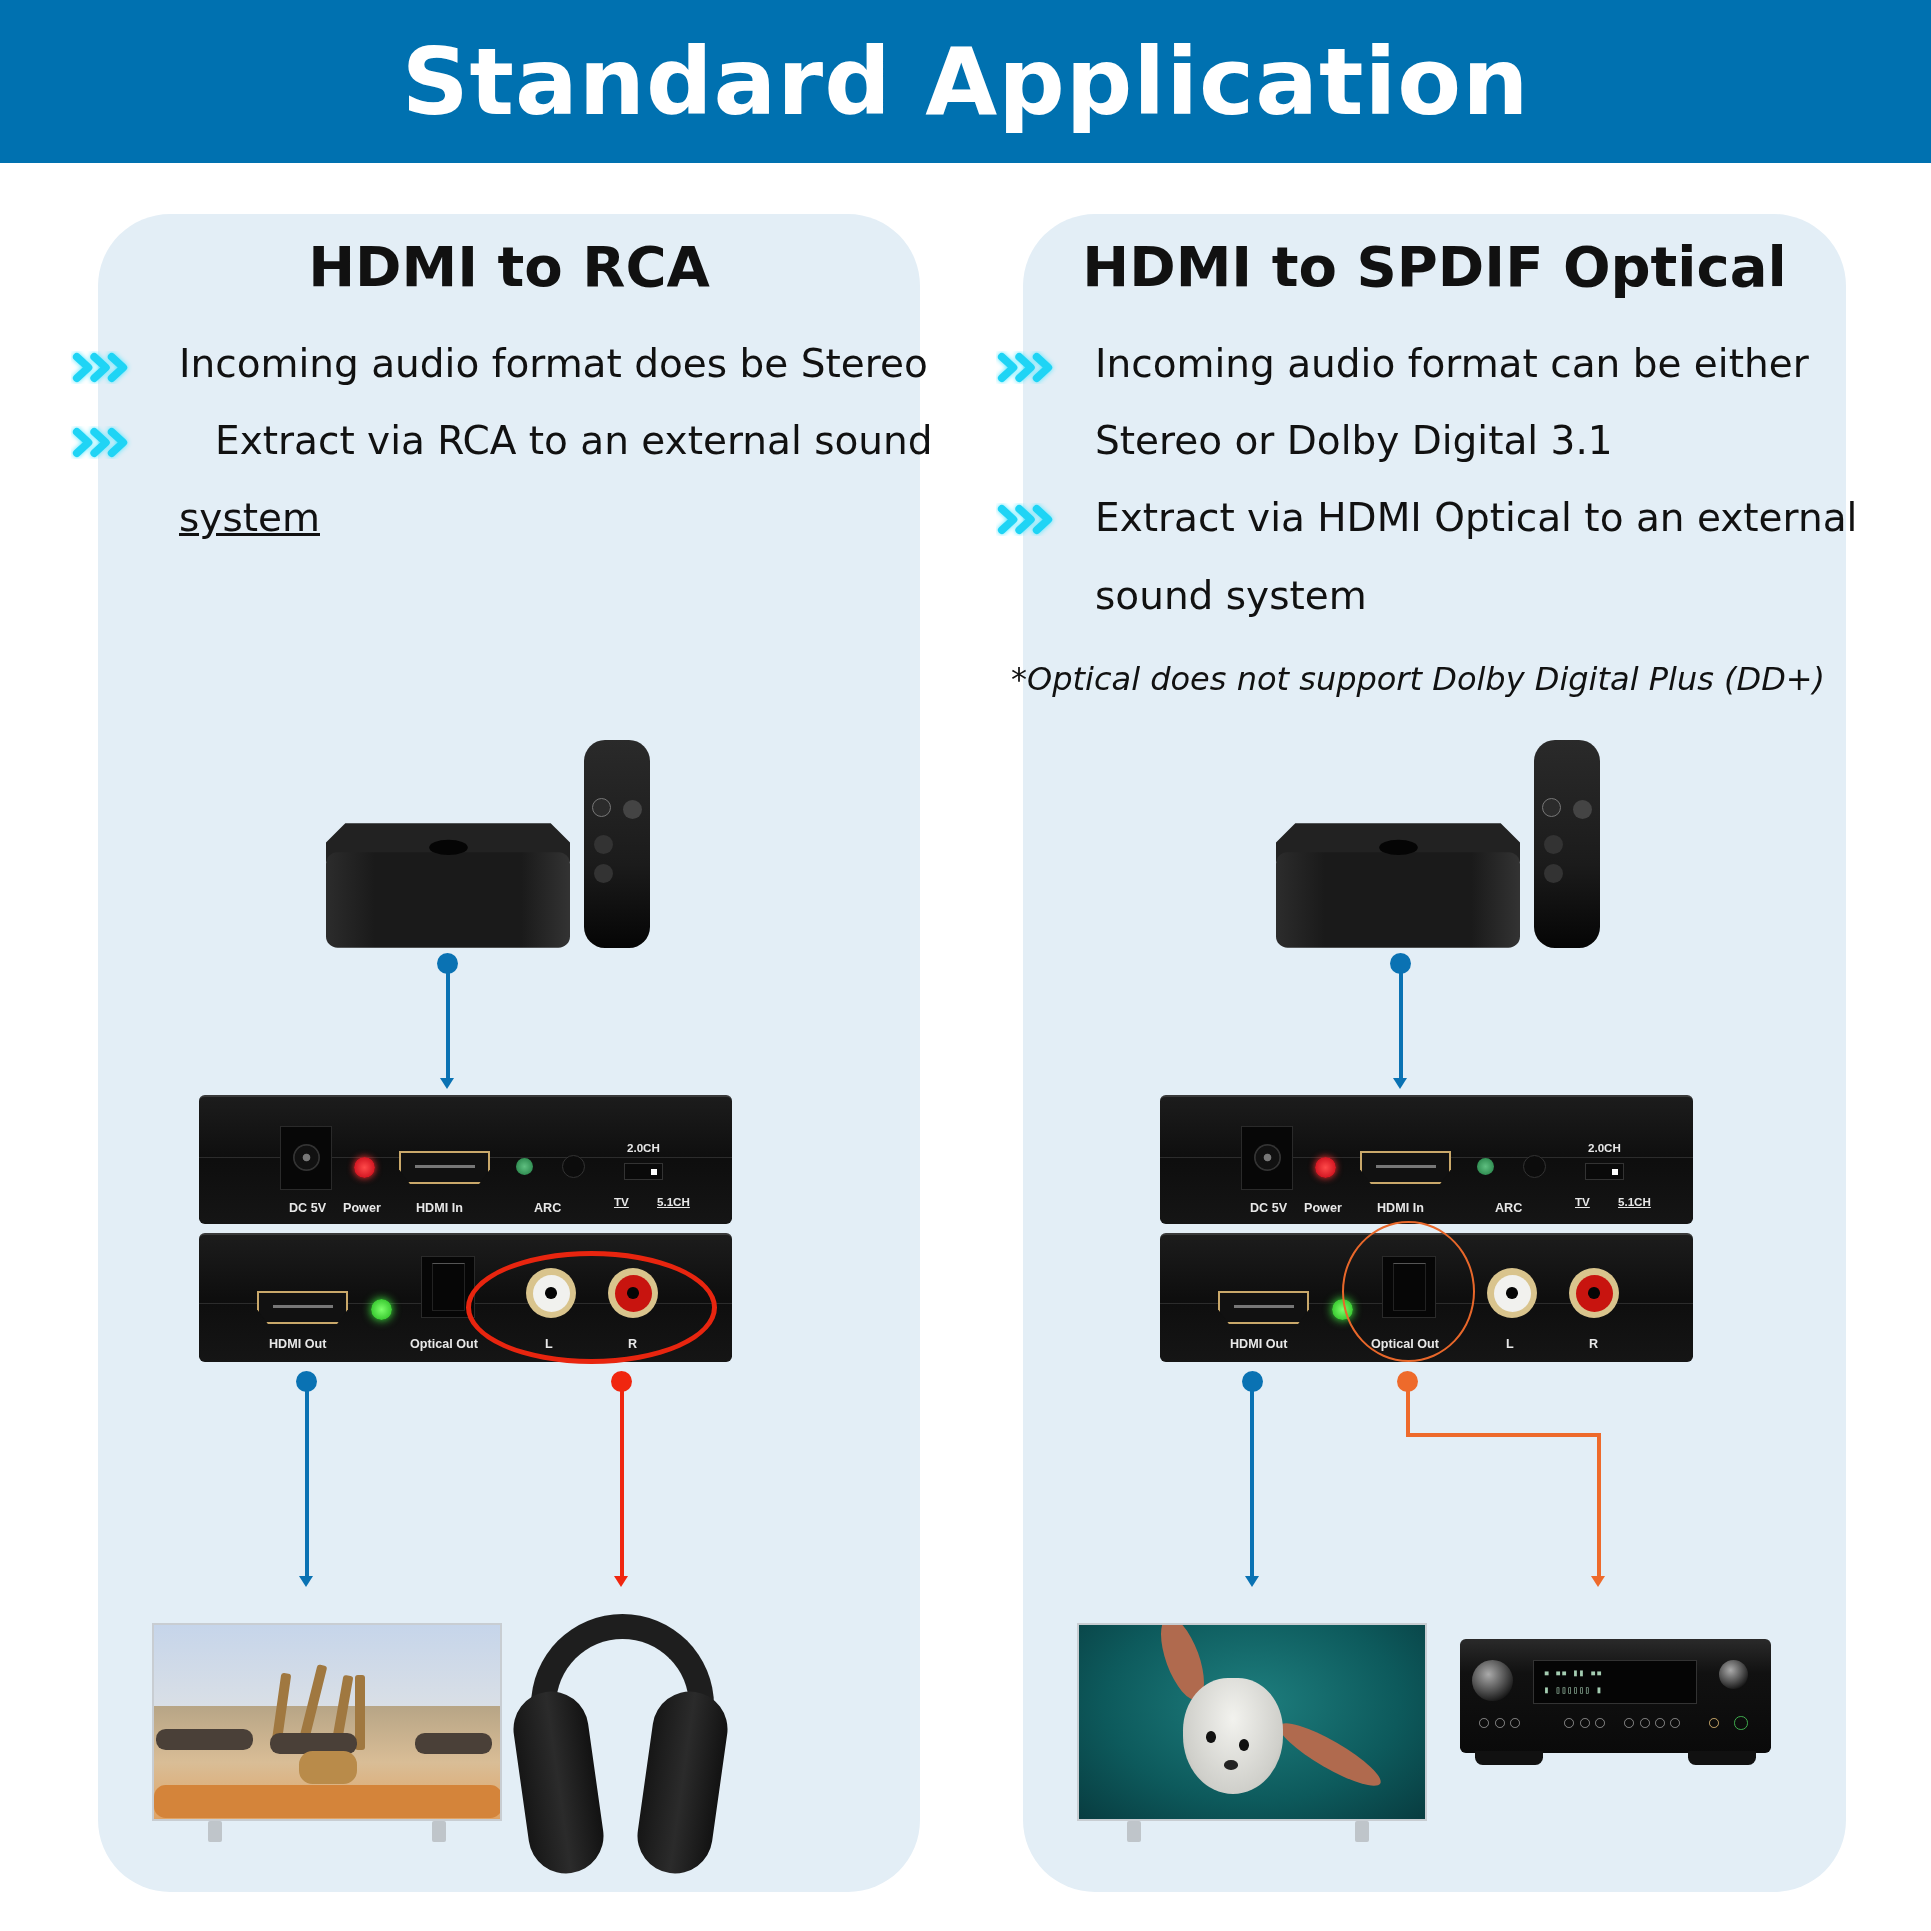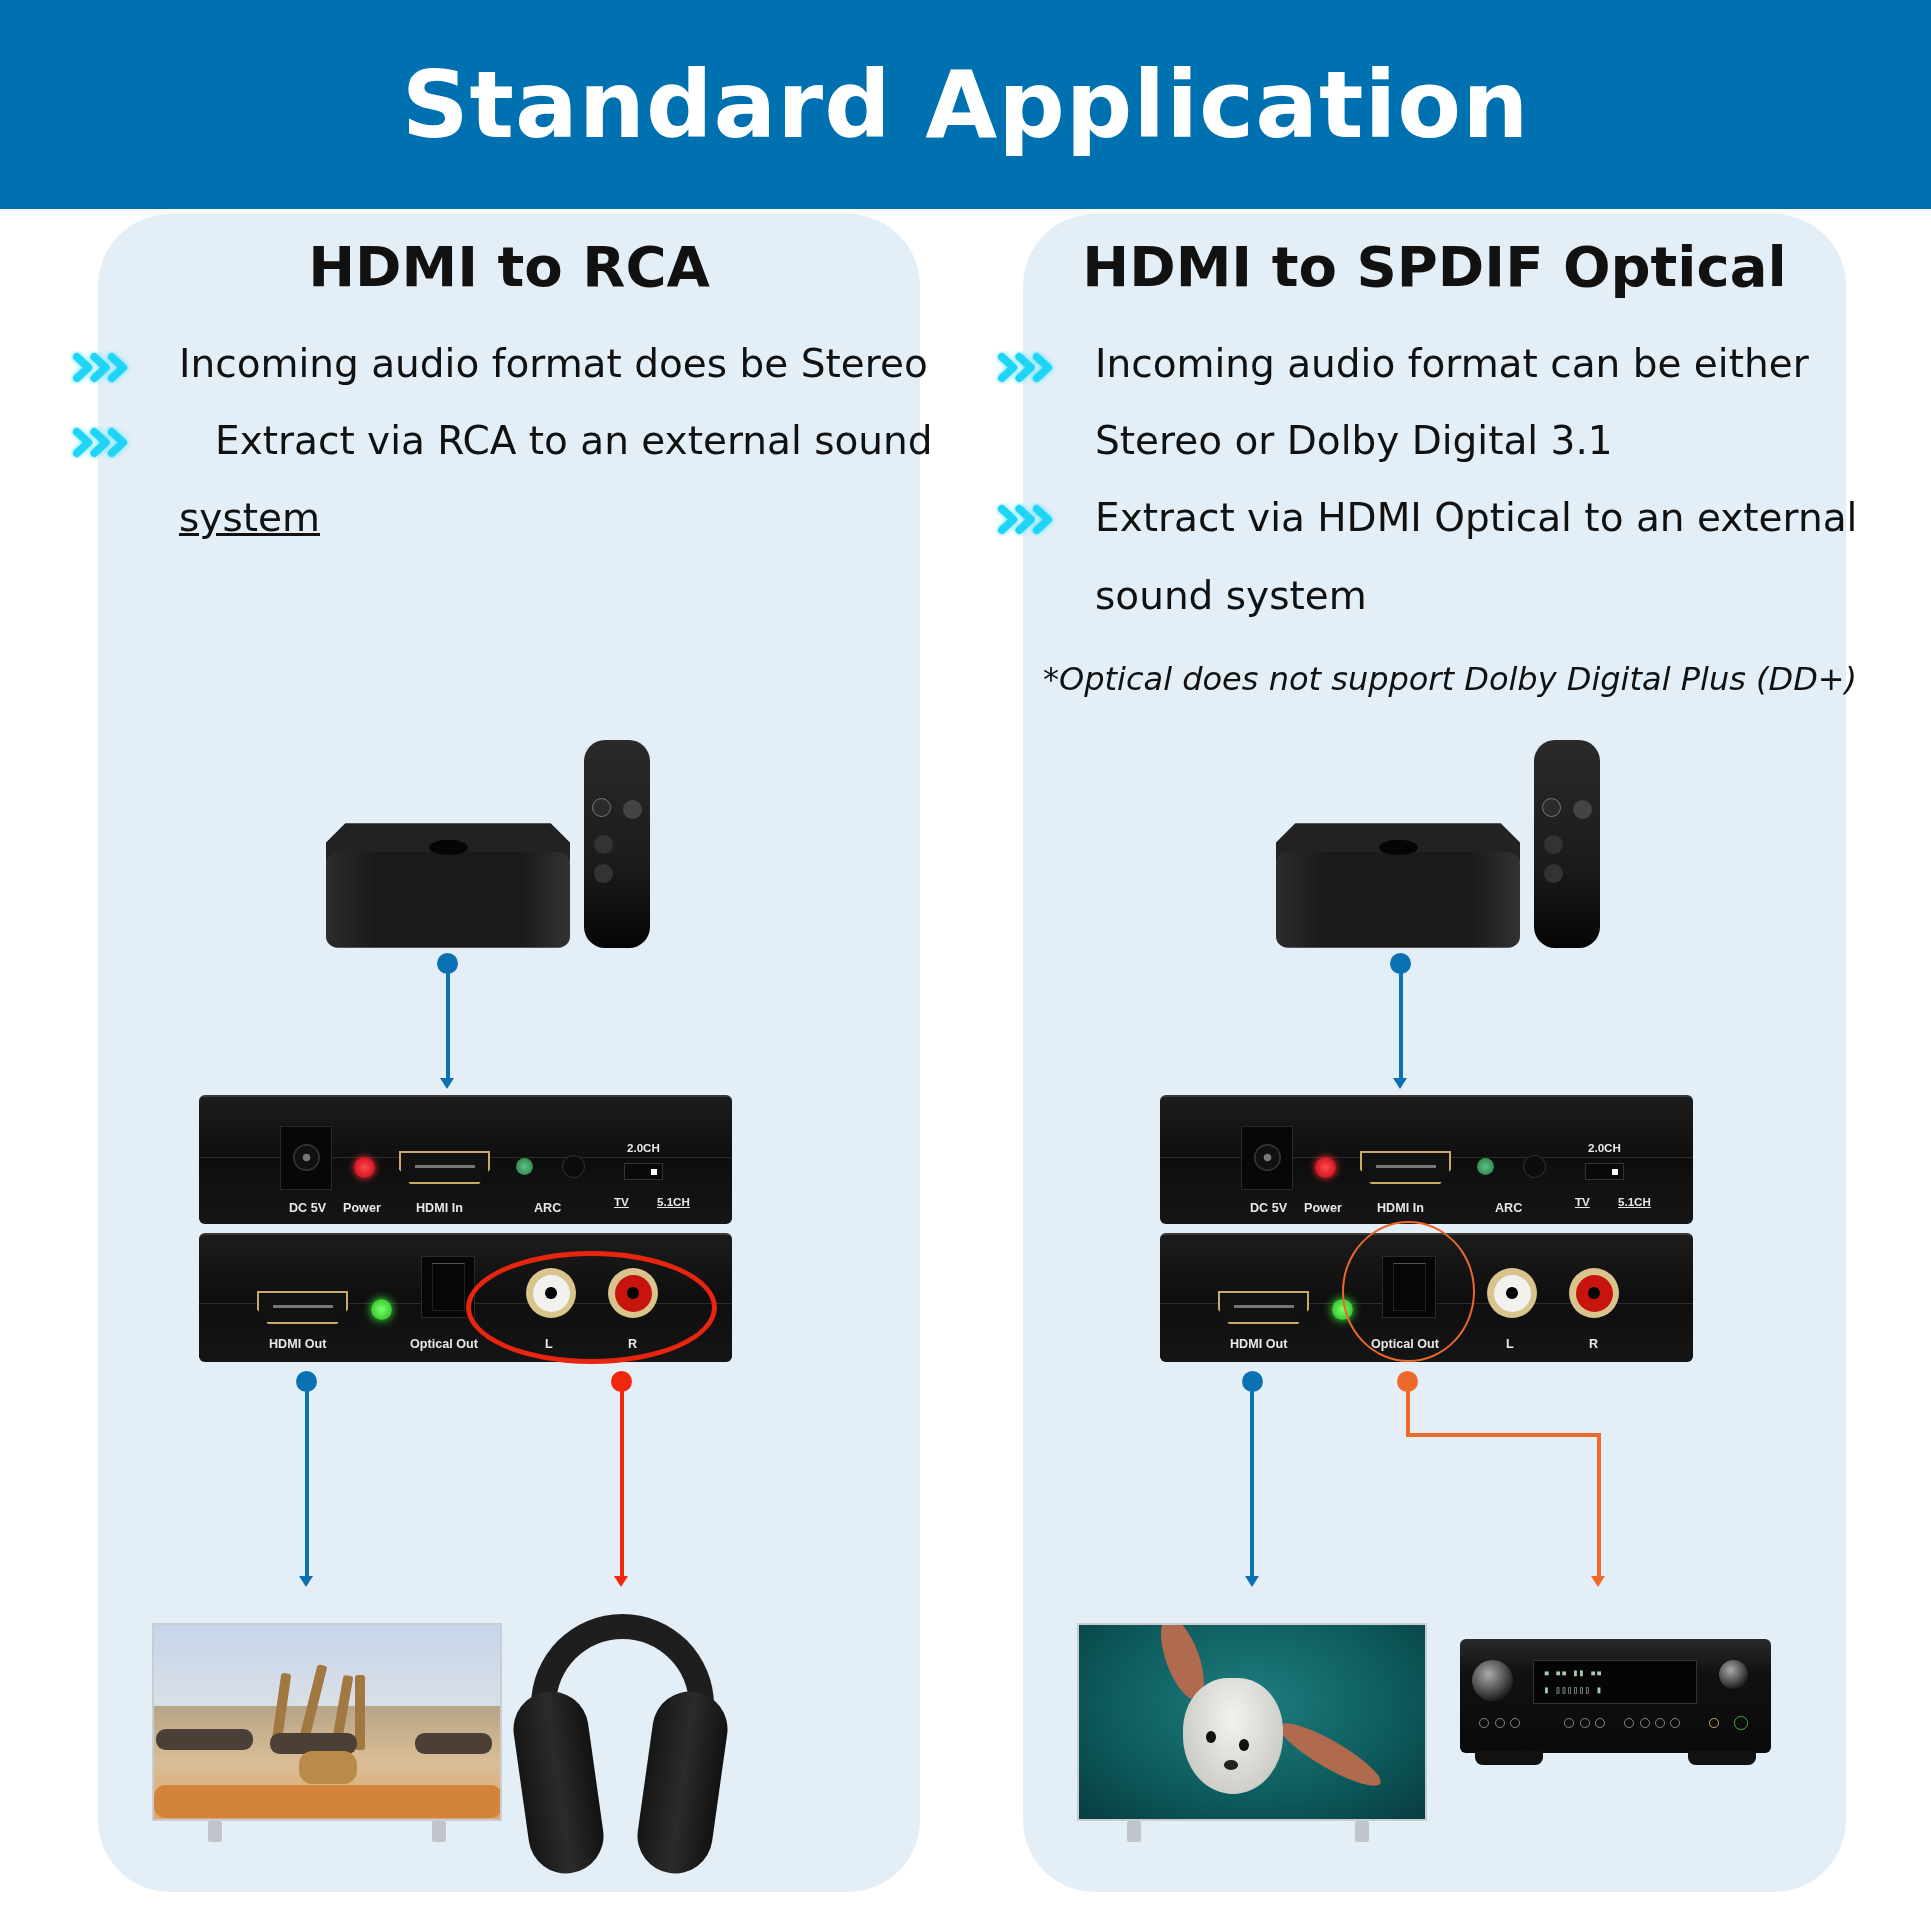--- a/index.html
+++ b/index.html
@@ -1,19 +1,19 @@
 <!DOCTYPE html>
 <html><head>
 <meta charset="utf-8">
 <style>
   * { box-sizing: border-box; margin: 0; padding: 0; }
   html, body { width: 1931px; height: 1931px; background: #ffffff; overflow: hidden; }
   body { position: relative; font-family: "DejaVu Sans", sans-serif; color: #111; }
 
-  .header { position: absolute; left: 0; top: 0; width: 1931px; height: 209px; background: #0071b0;
+  .header { position: absolute; left: 0; top: 0; width: 1931px; height: 163px; background: #0071b0;
     display: flex; align-items: center; justify-content: center; }
   .header h1 { color: #fff; font-family: "DejaVu Sans", sans-serif; font-weight: bold; font-size: 93px; letter-spacing: 1px; }
 
   .panel { position: absolute; top: 214px; height: 1678px; background: #e3eef6; border-radius: 72px; }
   .panel.left { left: 98px; width: 822px; }
   .panel.right { left: 1023px; width: 823px; }
 
   .panel-title { position: absolute; top: 234px; font-weight: bold; font-size: 56px; text-align: center; }
 
   .bullet-line { position: absolute; font-size: 39px; color: #111; white-space: nowrap; font-family: "DejaVu Sans", sans-serif; }
@@ -220,21 +220,21 @@
 <svg class="chev" style="left:996px;top:503px;" viewBox="0 0 64 34">
   <g fill="none" stroke="#1fd4f5" stroke-width="8" stroke-linejoin="round" stroke-linecap="round" style="filter:drop-shadow(0 0 3px #4ae6ff)">
     <polyline points="6,6 18,17 6,28"></polyline>
       <polyline points="24,6 36,17 24,28"></polyline>
       <polyline points="42,6 54,17 42,28"></polyline>
   </g>
 </svg>
 <div class="bullet-line" style="left:1095px;top:495px;">Extract via HDMI Optical to an external</div>
 <div class="bullet-line" style="left:1095px;top:573px;">sound system</div>
 
-<div class="footnote" style="left:1043px;top:660px;">*Optical does not support Dolby Digital Plus (DD+)</div>
+<div class="footnote" style="left:1011px;top:660px;">*Optical does not support Dolby Digital Plus (DD+)</div>
 
 <svg class="atv-box" style="left:1276px;top:823px;" viewBox="0 0 253 129">
   <defs>
     <linearGradient id="bx2" x1="0" x2="1">
         <stop offset="0" stop-color="#2c2c2c"></stop>
         <stop offset=".2" stop-color="#1a1a1a"></stop>
         <stop offset=".8" stop-color="#1a1a1a"></stop>
         <stop offset="1" stop-color="#333"></stop>
       </linearGradient>
   </defs>

